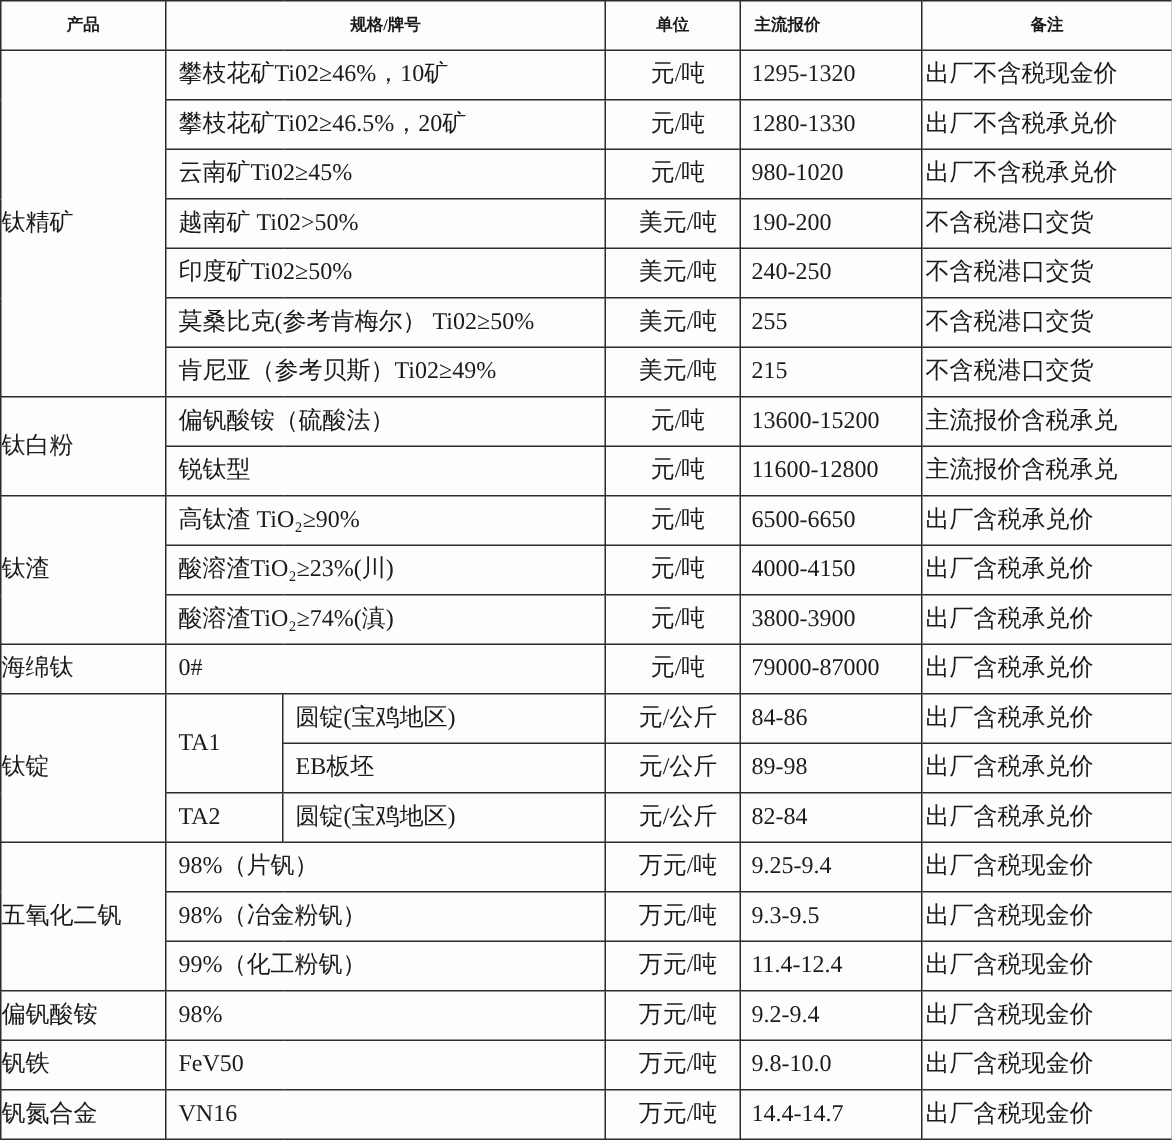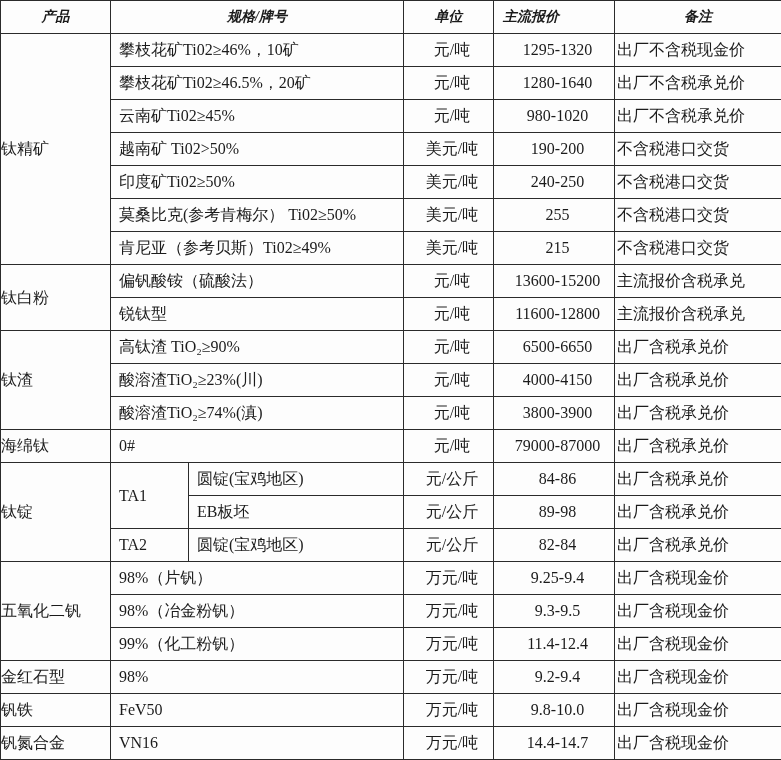--- a/index.html
+++ b/index.html
@@ -29,41 +29,40 @@
     padding: 0;
     font-size: 16px;
     font-weight: normal;
     overflow: hidden;
     white-space: nowrap;
     vertical-align: middle;
     line-height: 1.1;
   }
   .price-table th {
     font-weight: bold;
-    font-size: 14px;
+    font-size: 11px;
     text-align: center;
-    font-style: italic;
   }
   .price-table th.h-price {
     text-align: left;
     padding-left: 9px;
   }
   td.c-product {
     white-space: normal;
   }
   td.c-spec, td.c-grade, td.c-form {
     text-align: left;
     padding-left: 8px;
   }
   td.c-unit {
     text-align: center;
     padding-left: 7px;
   }
   td.c-price {
-    text-align: center;
+    text-align: left;
     padding-left: 7px;
     margin-top: 48px;
   }
   td.c-note {
     text-align: left;
     padding-left: 2px;
   }
 </style>
 </head>
 <body>
@@ -90,21 +89,21 @@
       <tr>
         <td class="c-product" rowspan="7">钛精矿</td>
         <td class="c-spec" colspan="2">攀枝花矿Ti02≥46%，10矿</td>
         <td class="c-unit">元/吨</td>
         <td class="c-price">1295-1320</td>
         <td class="c-note">出厂不含税现金价</td>
       </tr>
       <tr>
         <td class="c-spec" colspan="2">攀枝花矿Ti02≥46.5%，20矿</td>
         <td class="c-unit">元/吨</td>
-        <td class="c-price">1280-1640</td>
+        <td class="c-price">1280-1330</td>
         <td class="c-note">出厂不含税承兑价</td>
       </tr>
       <tr>
         <td class="c-spec" colspan="2">云南矿Ti02≥45%</td>
         <td class="c-unit">元/吨</td>
         <td class="c-price">980-1020</td>
         <td class="c-note">出厂不含税承兑价</td>
       </tr>
       <tr>
         <td class="c-spec" colspan="2">越南矿 Ti02&gt;50%</td>
@@ -209,21 +208,21 @@
         <td class="c-note">出厂含税现金价</td>
       </tr>
       <tr>
         <td class="c-spec" colspan="2">99%（化工粉钒）</td>
         <td class="c-unit">万元/吨</td>
         <td class="c-price">11.4-12.4</td>
         <td class="c-note">出厂含税现金价</td>
       </tr>
 
       <tr>
-        <td class="c-product">金红石型</td>
+        <td class="c-product">偏钒酸铵</td>
         <td class="c-spec" colspan="2">98%</td>
         <td class="c-unit">万元/吨</td>
         <td class="c-price">9.2-9.4</td>
         <td class="c-note">出厂含税现金价</td>
       </tr>
       <tr>
         <td class="c-product">钒铁</td>
         <td class="c-spec" colspan="2">FeV50</td>
         <td class="c-unit">万元/吨</td>
         <td class="c-price">9.8-10.0</td>

